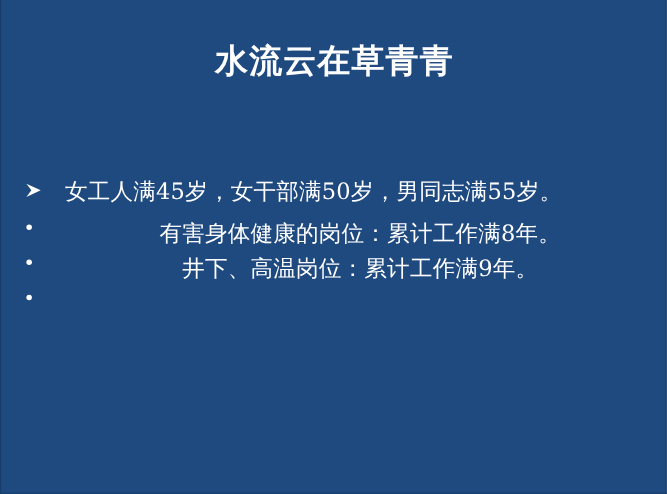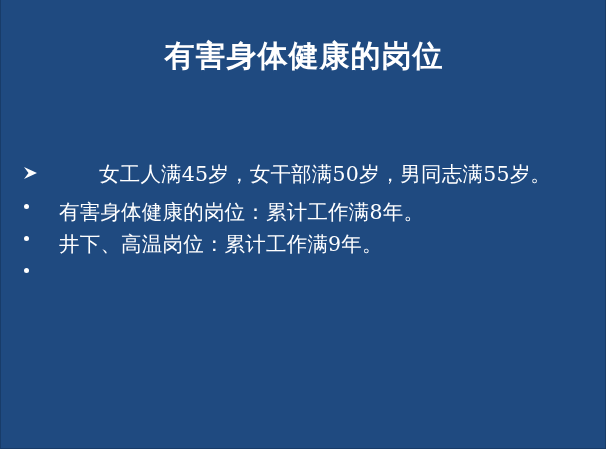--- a/index.html
+++ b/index.html
@@ -72,20 +72,21 @@
     font-size: 20px;
     line-height: 32px;
   }
 
   .bullet-row.arrow-type {
     margin-bottom: 2px;
   }
 
   .bullet-row.dot-type {
     margin-bottom: 0px;
+    text-align: center;
   }
 
   .bullet-marker {
     flex: 0 0 auto;
     width: 41px;
     text-align: left;
     color: #ffffff;
     line-height: 32px;
     user-select: none;
   }
@@ -116,39 +117,38 @@
 
   .bullet-text {
     flex: 1 1 auto;
     color: #ffffff;
     letter-spacing: 0.2px;
   }
 
   .bullet-row.arrow-type .bullet-text {
     font-size: 20.5px;
     line-height: 36px;
-    margin-left: 40px;
   }
 
   .bullet-row.dot-type .bullet-text {
     font-size: 20.5px;
     line-height: 29px;
   }
 
   
   #row-1 { margin-bottom: 6px; }
   #row-2 { margin-bottom: 4px; }
   #row-3 { margin-top: 2px; }
 </style>
 </head>
 <body>
 
 <div id="slide">
 
-  <div id="slide-title">有害身体健康的岗位</div>
+  <div id="slide-title">水流云在草青青</div>
 
 
   <div id="bullet-list">
 
     <div class="bullet-row arrow-type" id="row-1">
       <span class="bullet-marker arrow">
         <svg width="18" height="14" viewBox="0 0 18 14" aria-hidden="true">
           <path d="M1 1 L14 7 L1 13 L5.5 7 Z" fill="#ffffff"></path>
         </svg>
       </span>

